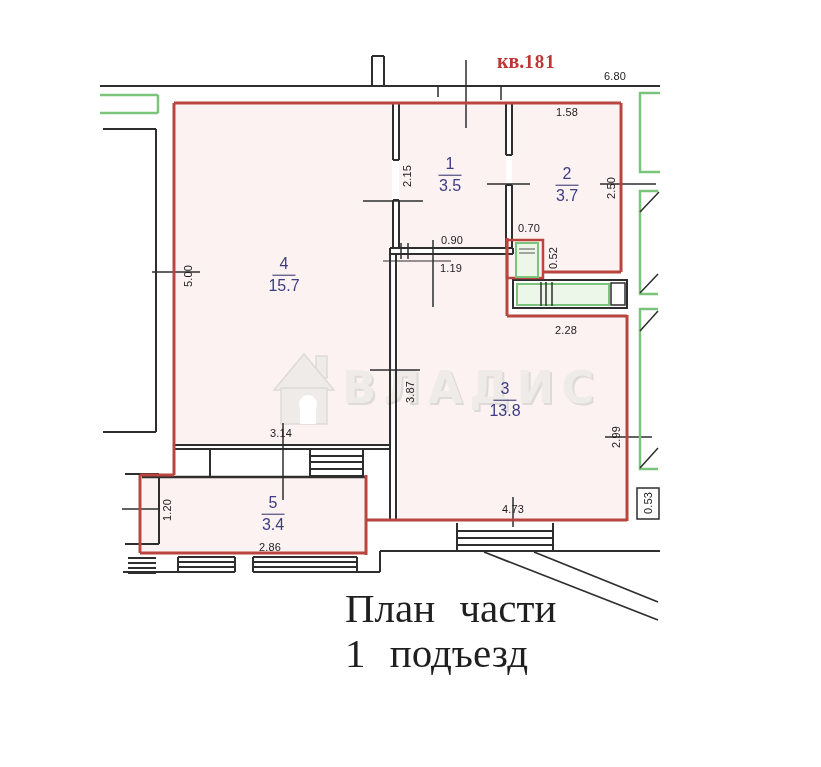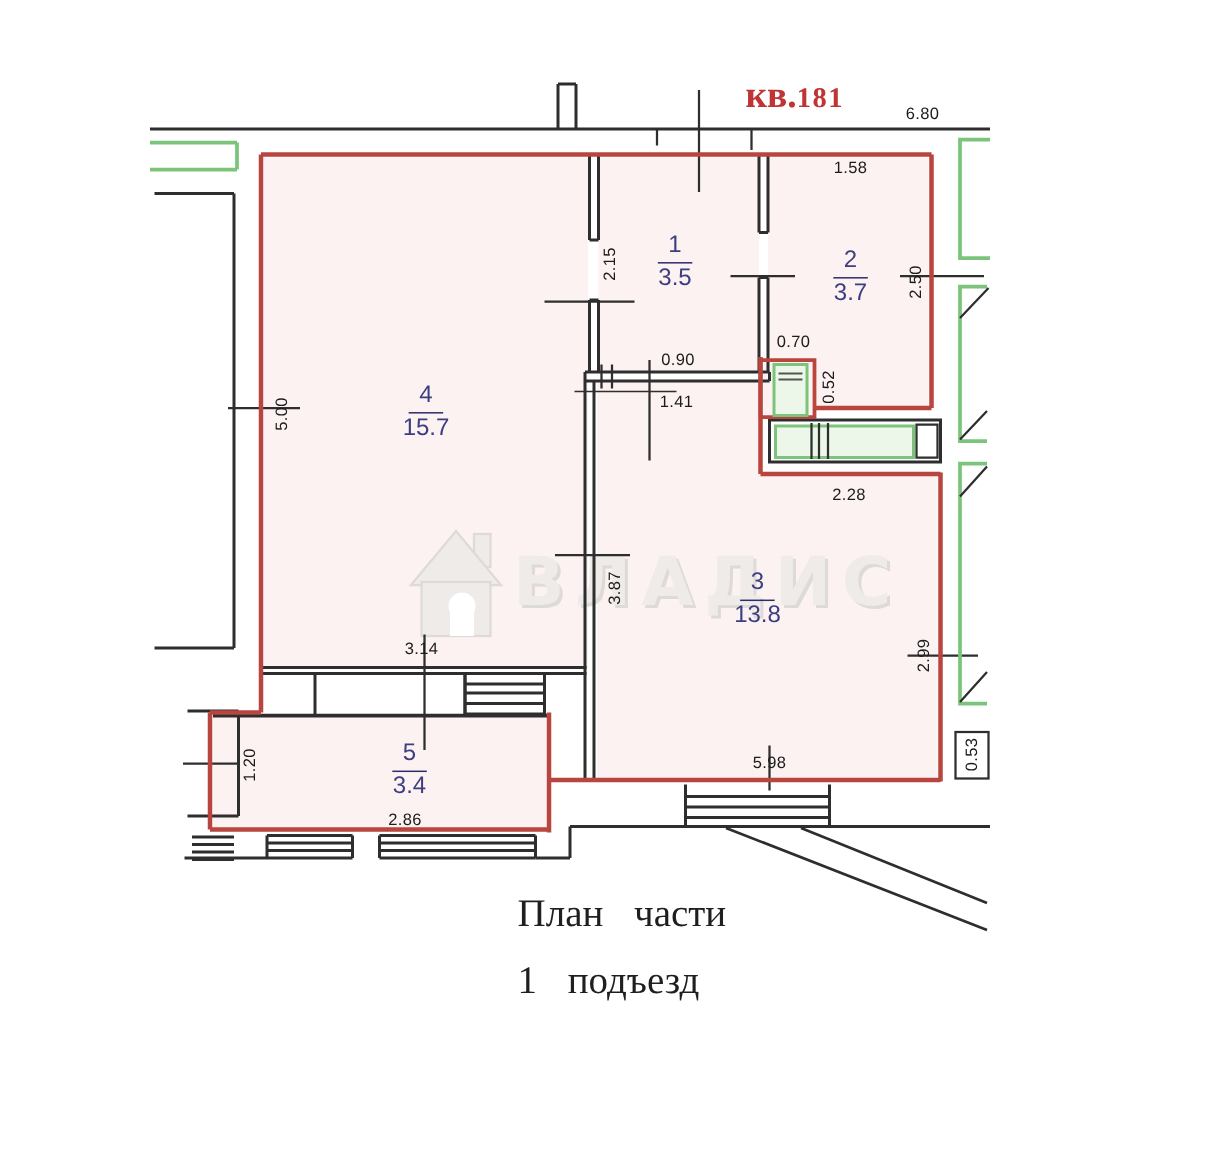--- a/index.html
+++ b/index.html
@@ -10,24 +10,24 @@
   
   .dim{position:absolute;transform:translate(-50%,-50%);font-size:11px;color:#1c1c1c;
        white-space:nowrap;z-index:4;letter-spacing:.2px;}
   .dim.rot{transform:translate(-50%,-50%) rotate(-90deg);}
   .room-label{position:absolute;transform:translate(-50%,-50%);text-align:center;z-index:4;
        color:#3d3d82;line-height:1.05;}
   .room-label .num{display:inline-block;font-size:16px;padding:0 7px 2px;border-bottom:1.6px solid #2d2d6b;}
   .room-label .area{font-size:16px;padding-top:2px;white-space:nowrap;}
   .apt-label{position:absolute;left:497px;top:50px;z-index:4;color:#bf3434;
        font-family:"Liberation Serif",serif;font-weight:bold;white-space:nowrap;}
-  .apt-label .pfx{font-size:25px;margin-top:28px;}
+  .apt-label .pfx{font-size:20px;margin-top:28px;}
   .apt-label .no{font-size:19px;letter-spacing:1px;}
   .caption{position:absolute;left:345px;top:586px;z-index:4;color:#1f1f1f;
-       font-family:"Liberation Serif",serif;font-size:26px;line-height:45px;
+       font-family:"Liberation Serif",serif;font-size:41px;line-height:45px;
        word-spacing:14px;white-space:nowrap;}
   
   .watermark{position:absolute;left:272px;top:348px;z-index:2;display:flex;align-items:center;
        gap:6px;pointer-events:none;}
   .watermark .wm-text{font-size:45px;font-weight:bold;color:#eeebe9;letter-spacing:7px;
        text-shadow:2px 2px 0 #dedad7;font-family:"DejaVu Sans",sans-serif;}
 </style>
 </head>
 <body>
 
@@ -155,28 +155,28 @@
   </div>
 
   <div class="dim" style="left:615px;top:76px">6.80</div>
   <div class="dim" style="left:567px;top:112px">1.58</div>
   <div class="dim rot" style="left:611px;top:188px">2.50</div>
   <div class="dim rot" style="left:407px;top:176px">2.15</div>
   <div class="dim rot" style="left:188px;top:276px">5.00</div>
   <div class="dim" style="left:529px;top:228px">0.70</div>
   <div class="dim rot" style="left:553px;top:258px">0.52</div>
   <div class="dim" style="left:452px;top:240px">0.90</div>
-  <div class="dim" style="left:451px;top:268px">1.41</div>
+  <div class="dim" style="left:451px;top:268px">1.19</div>
   <div class="dim" style="left:566px;top:330px">2.28</div>
   <div class="dim rot" style="left:410px;top:392px">3.87</div>
   <div class="dim rot" style="left:616px;top:437px">2.99</div>
   <div class="dim" style="left:281px;top:433px">3.14</div>
   <div class="dim rot" style="left:167px;top:510px">1.20</div>
   <div class="dim" style="left:270px;top:547px">2.86</div>
-  <div class="dim" style="left:513px;top:509px">5.98</div>
+  <div class="dim" style="left:513px;top:509px">4.73</div>
   <div class="dim rot" style="left:648px;top:503px">0.53</div>
 
   <div class="caption">
     <div>План части</div>
     <div>1 подъезд</div>
   </div>
 
 </div>
 
 </body></html>

